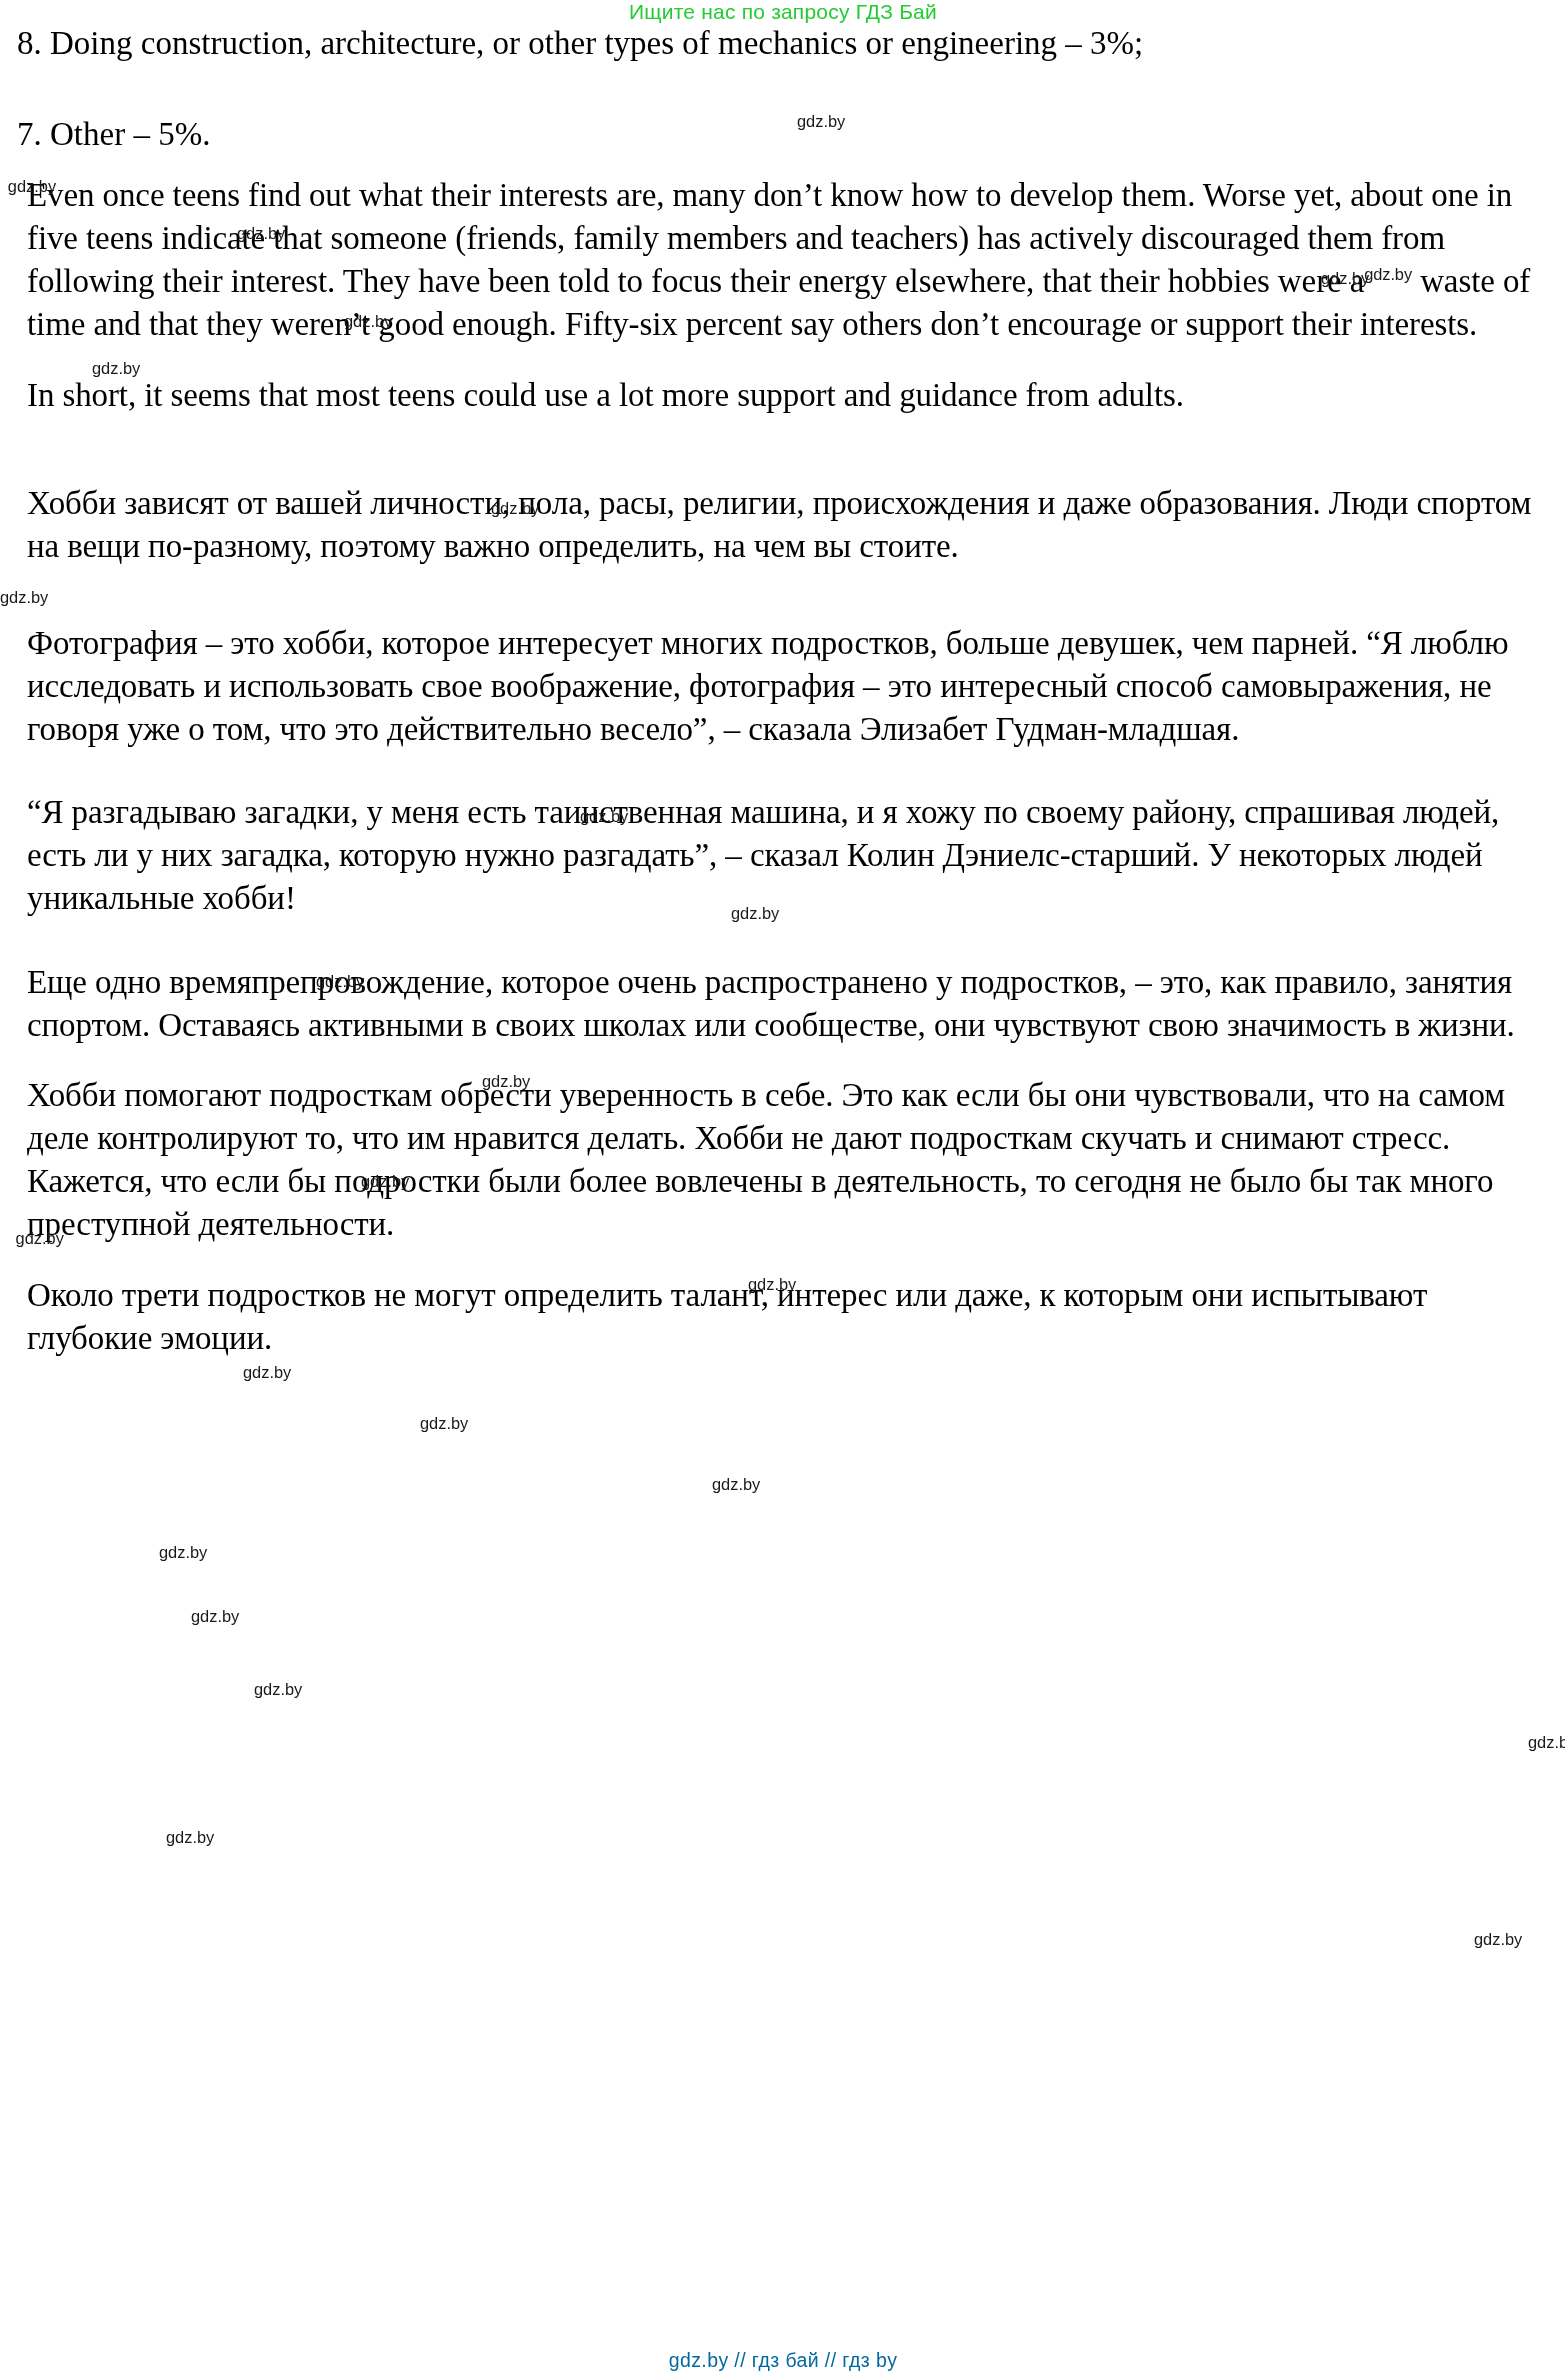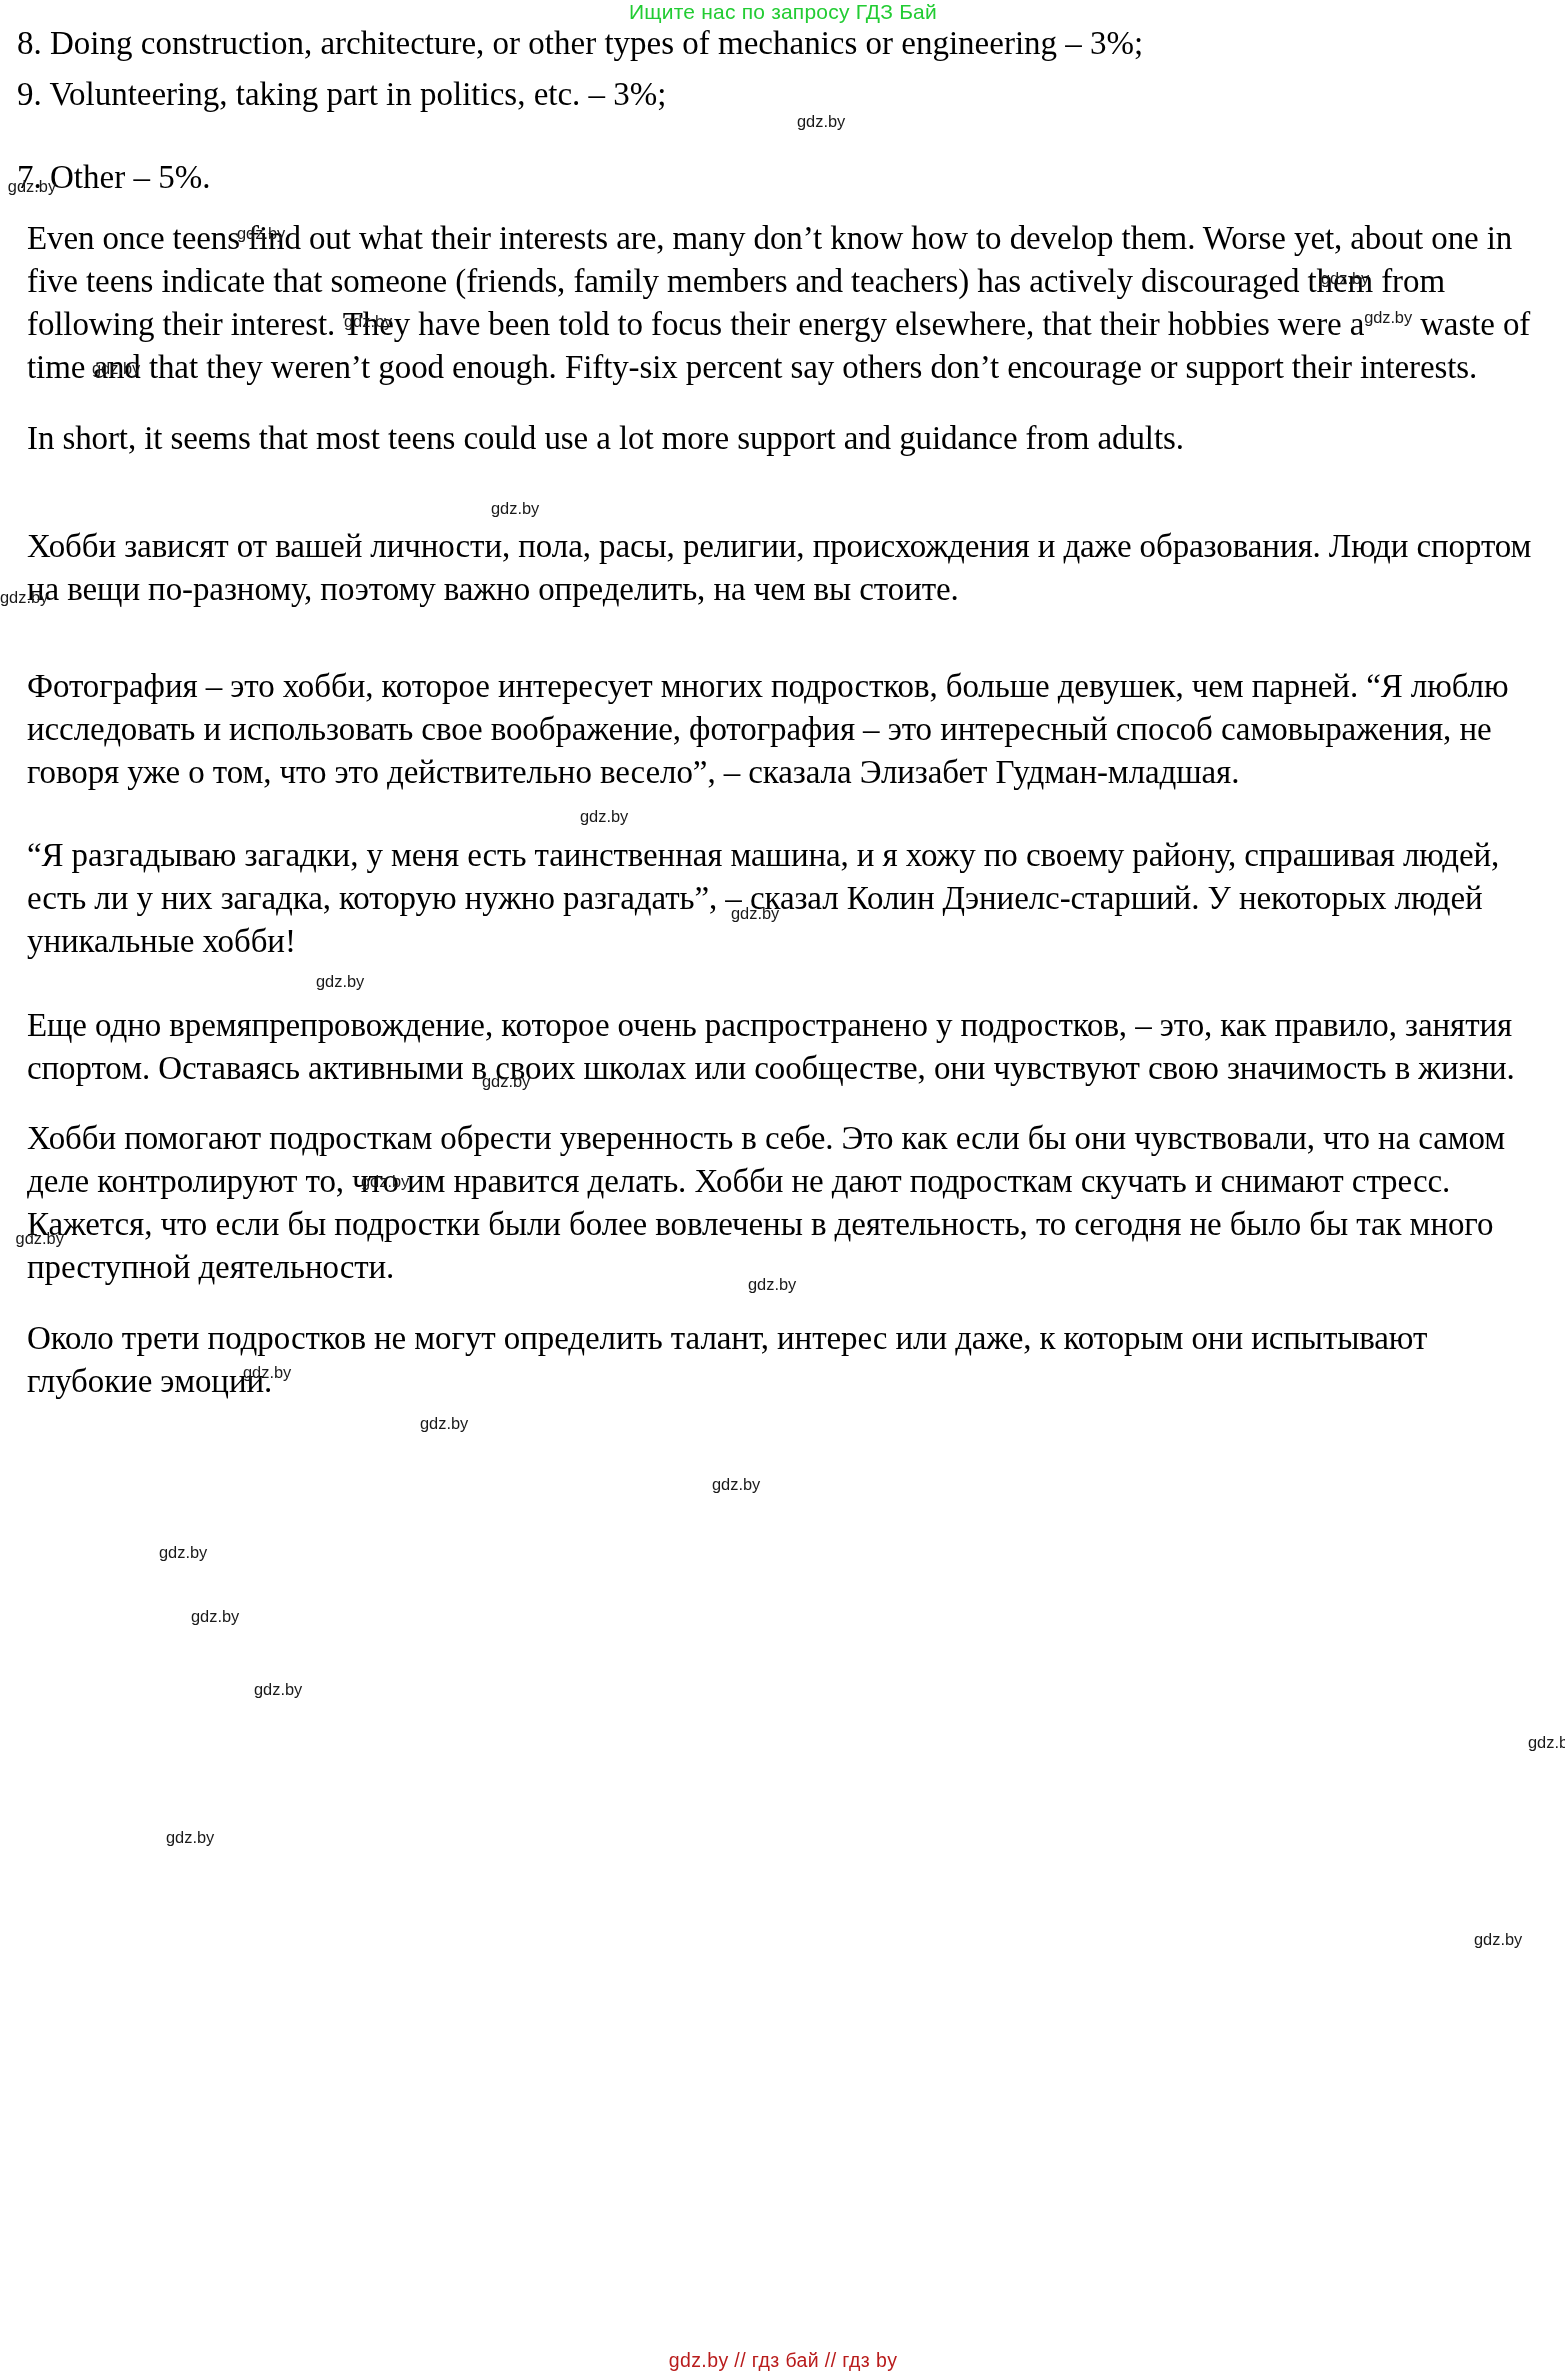--- a/index.html
+++ b/index.html
@@ -71,36 +71,35 @@
     color: #1a1a1a;
   }
   .site-footer {
     position: absolute;
     bottom: 4.7px;
     left: 0;
     width: 100%;
     text-align: center;
     font-family: "Liberation Sans", "DejaVu Sans", sans-serif;
     font-size: 19.5px;
-    color: #b91c1c;
+    color: #0369a1;
     letter-spacing: 0.4px;
   }
 </style>
 </head>
 <body>
 
 <div id="page">
 
   <div class="site-header">Ищите нас по запросу ГДЗ Бай</div>
 
   <div class="content">
 
     <p class="item">8. Doing construction, architecture, or other types of mechanics or engineering – 3%;</p>
     <div class="gap-sm"></div>
-    <p class="item">9. Volunteering, taking part in politics, etc. – 3%;</p>
     <div class="gap-md"></div>
     <div class="gap-md"></div>
     <p class="item">7. Other – 5%.</p>
     <div class="gap-sm"></div>
 
     <p class="para"><span>Even once teens find out what their interests are, many don’t know how to develop them. Worse yet, about one in five teens indicate that someone (friends, family members and teachers) has actively discouraged them from following their interest. They have been told to focus their energy elsewhere, that their hobbies were a</span><span class="sup-wm">gdz.by</span>
       <span>waste of time and that they weren’t good enough. Fifty-six percent say others don’t encourage or support their interests.</span></p>
 
     <div class="gap-sm"></div>
     <p class="para">In short, it seems that most teens could use a lot more support and guidance from adults.</p>

